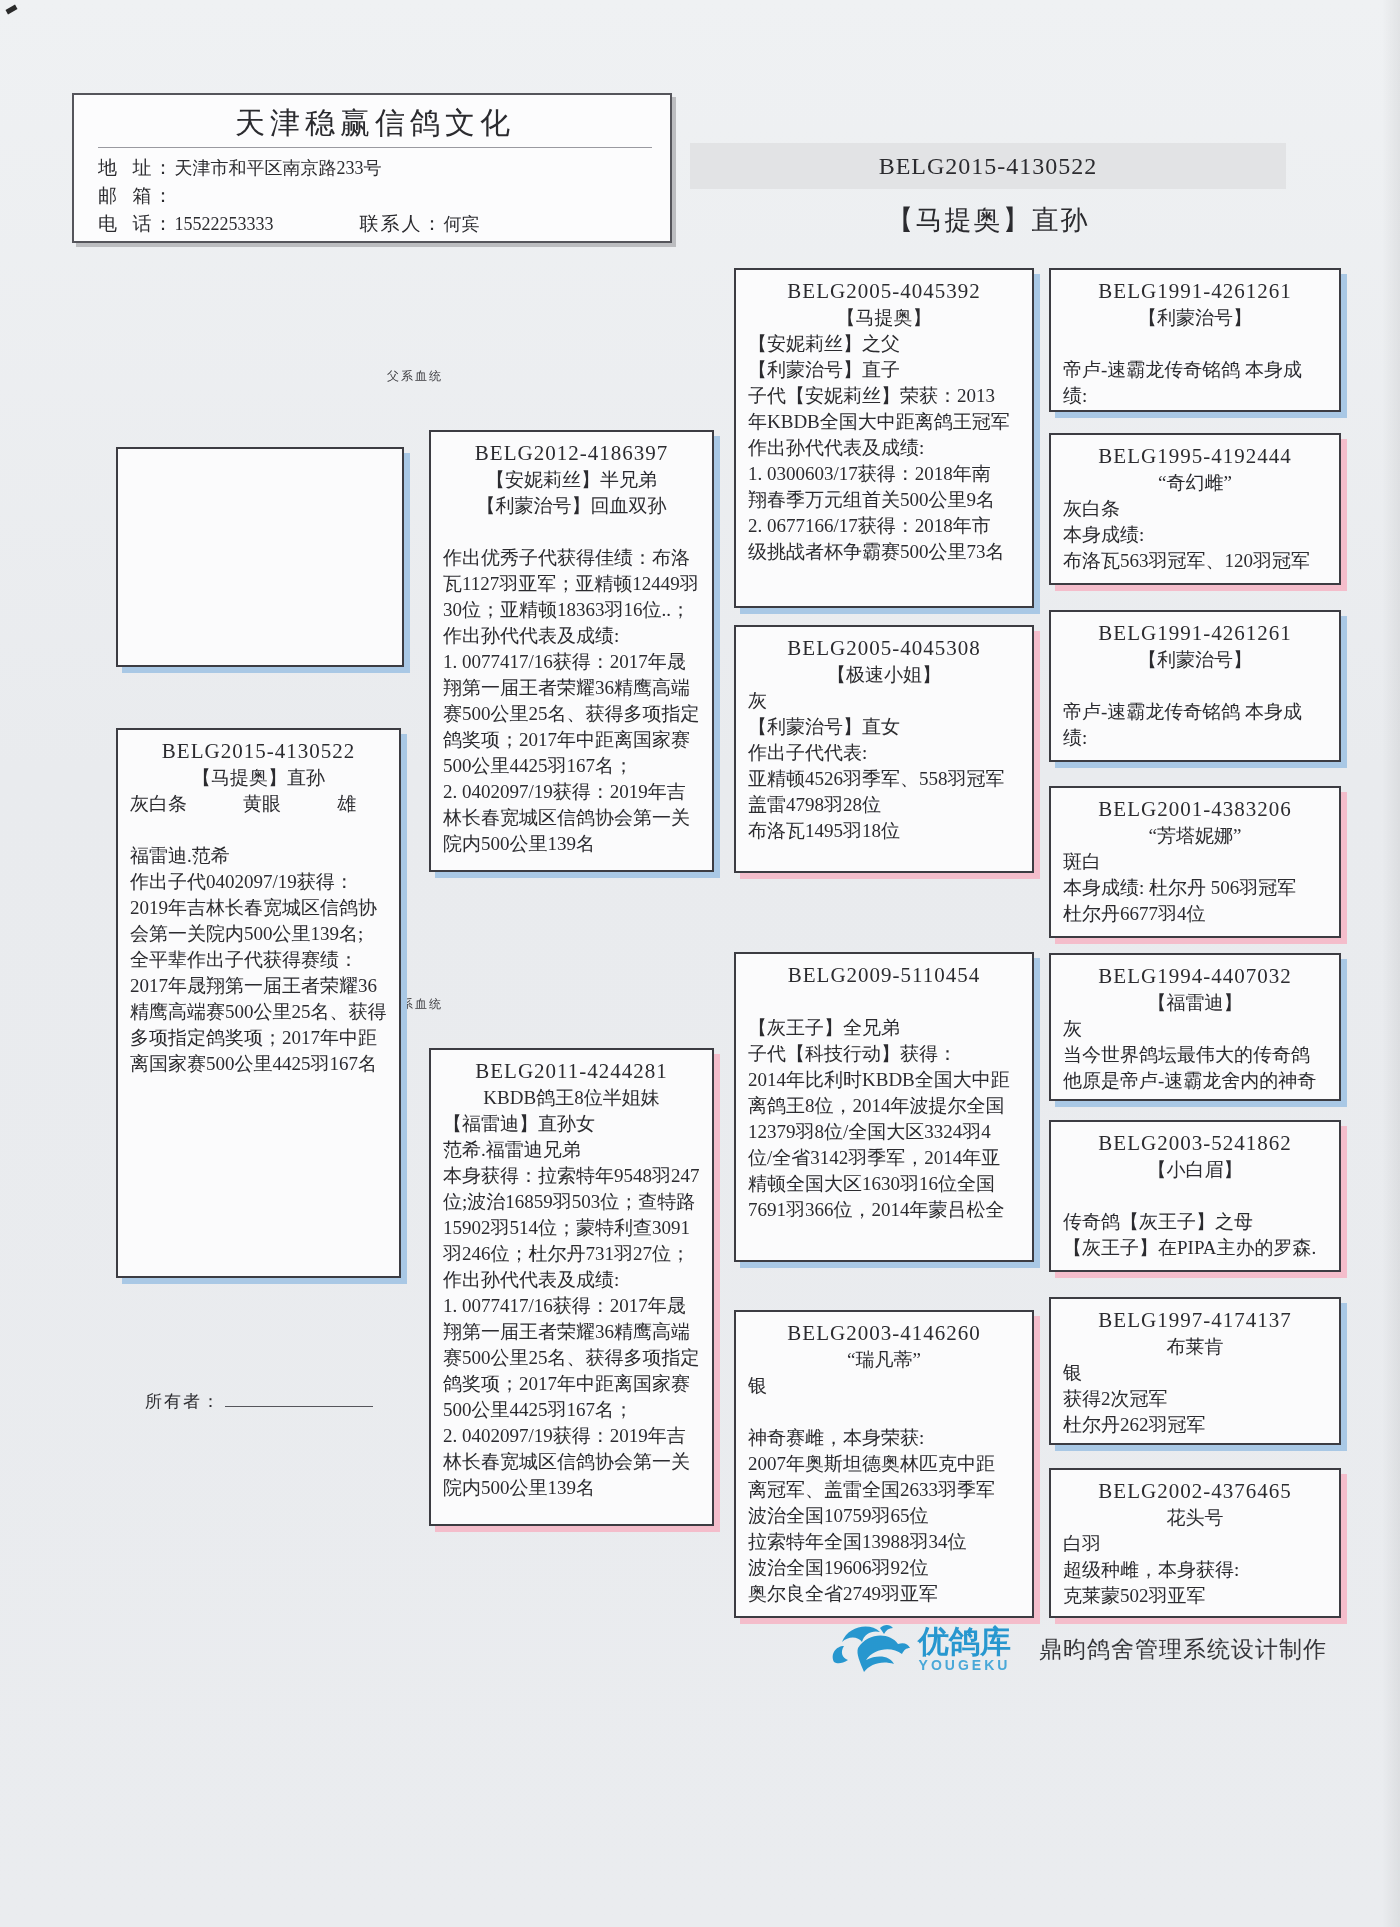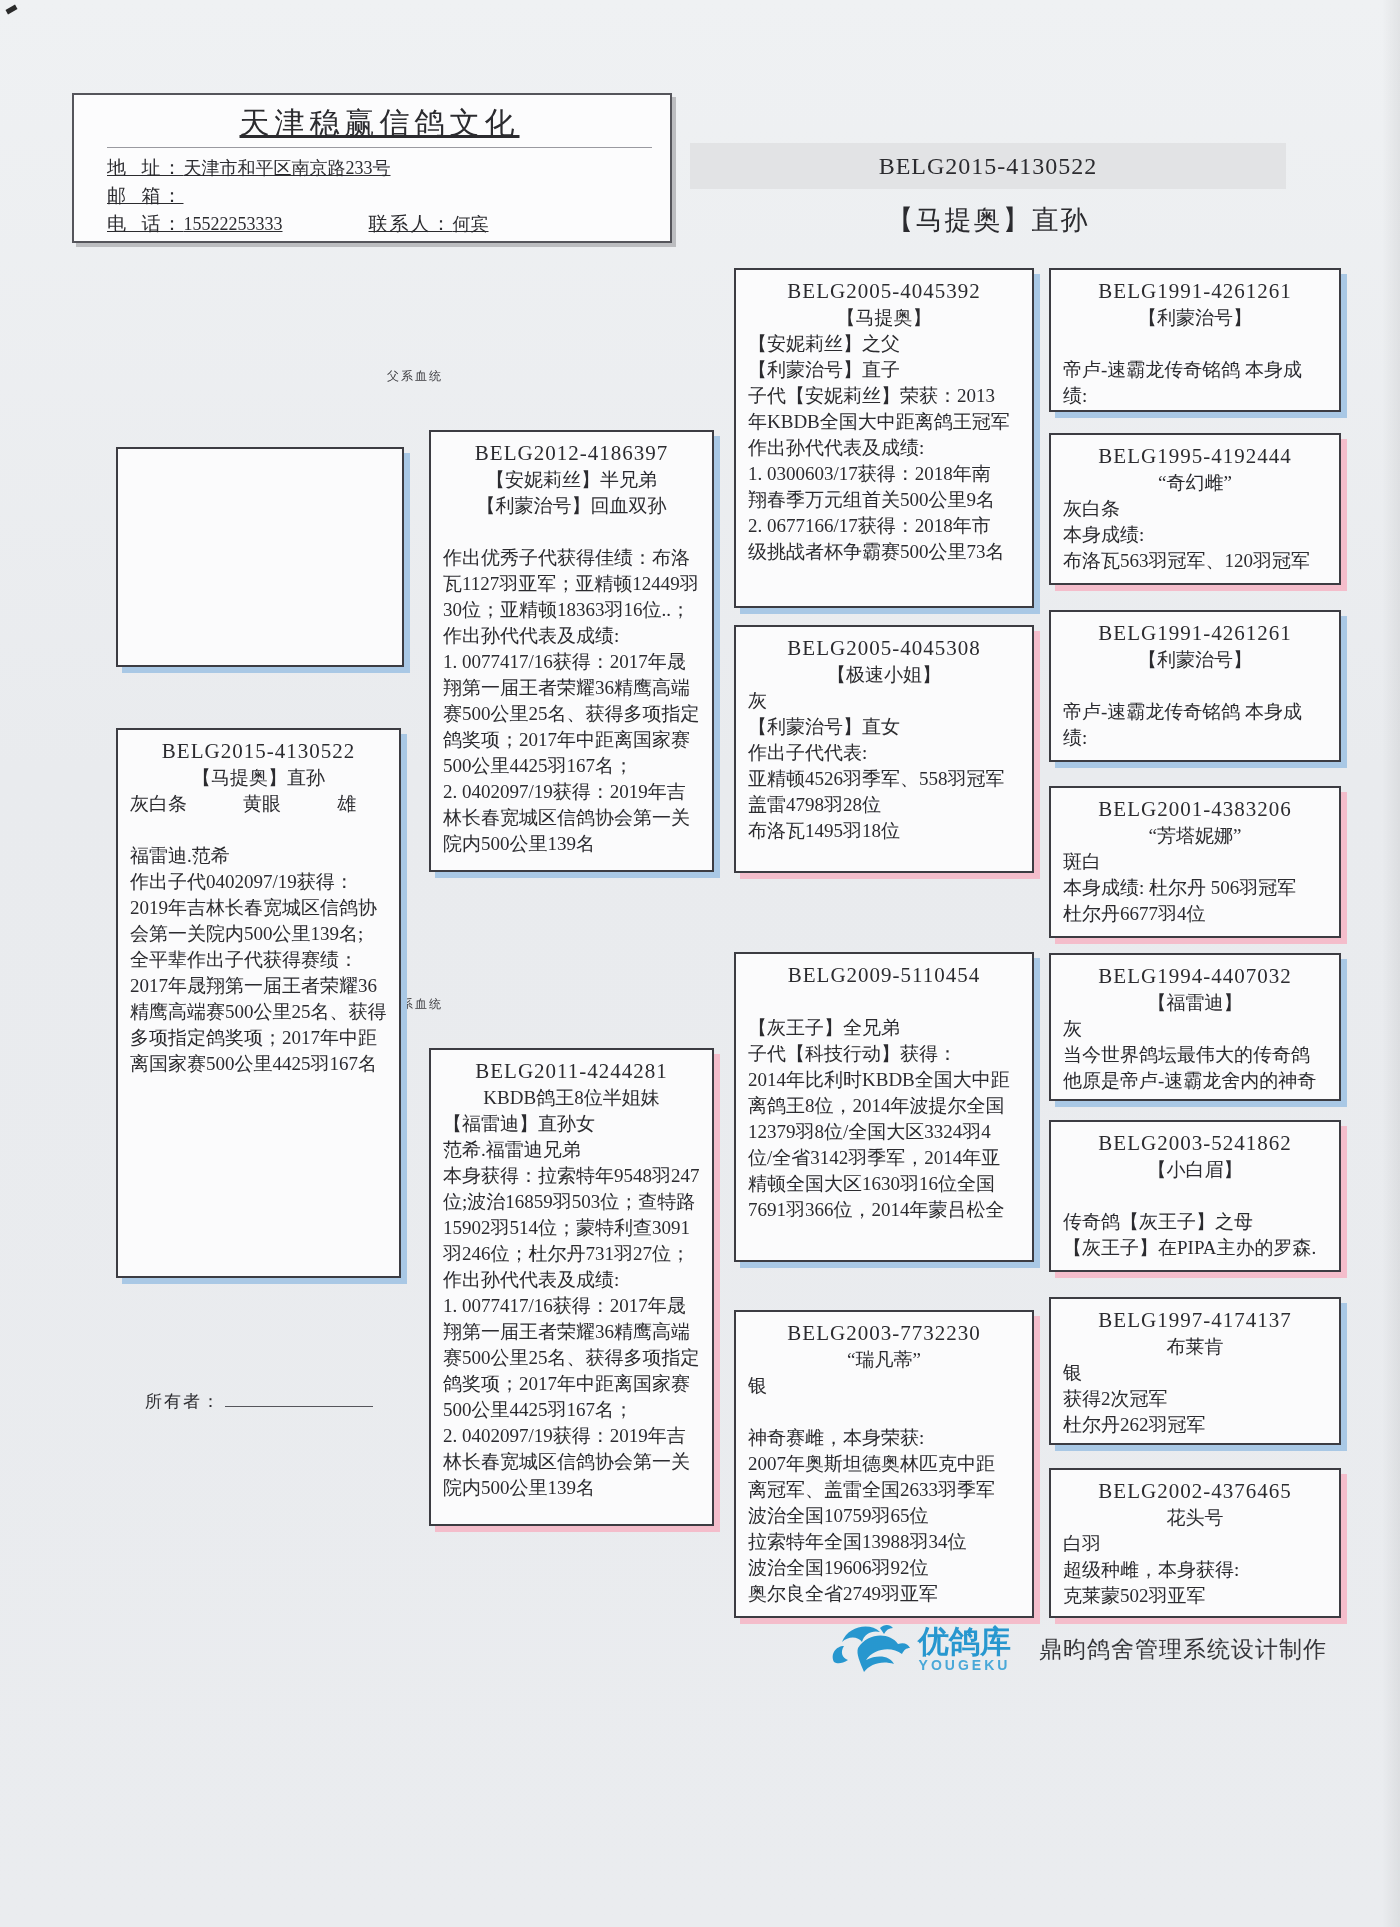--- a/index.html
+++ b/index.html
@@ -15,21 +15,21 @@
   
   .pbox{position:absolute;background:#fbfbfc;border:2px solid #3c3c42;padding:8px 12px;box-sizing:border-box;margin-left:44px;}
   .sh-blue{box-shadow:6px 6px 0 #a9c8e5;}
   .sh-pink{box-shadow:6px 6px 0 #f4bdcb;}
   .ring{text-align:center;font-size:21px;line-height:27px;letter-spacing:1px;}
   .bname{text-align:center;font-size:19px;line-height:26px;min-height:26px;}
   .bbody{font-size:19px;line-height:26px;white-space:pre-line;}
 
   
   #header-box{position:absolute;left:72px;top:93px;width:600px;height:150px;background:#fcfcfd;
-    border:2px solid #55555b;box-shadow:4px 4px 0 #bcbdc0;box-sizing:border-box;padding:6px 18px 4px 33px;text-decoration:underline;}
+    border:2px solid #55555b;box-shadow:4px 4px 0 #bcbdc0;box-sizing:border-box;padding:6px 18px 4px 24px;}
   #header-title{text-align:center;font-size:30px;letter-spacing:5px;line-height:44px;}
   #header-rule{border:none;border-top:1.5px solid #9a9aa0;margin:2px 0 6px 0;}
   .hrow{font-size:19px;line-height:28px;white-space:pre;}
   .hrow .lab{letter-spacing:2px;}
   .hrow .val{font-size:18px;}
   .hrow .contact{margin-left:86px;margin-top:29px;}
 
   
   #ring-banner{position:absolute;left:690px;top:143px;width:596px;height:46px;background:#e2e3e5;
     text-align:center;font-size:24px;line-height:46px;letter-spacing:1px;}
@@ -163,21 +163,21 @@
     <div class="bbody">【灰王子】全兄弟
 子代【科技行动】获得：
 2014年比利时KBDB全国大中距
 离鸽王8位，2014年波提尔全国
 12379羽8位/全国大区3324羽4
 位/全省3142羽季军，2014年亚
 精顿全国大区1630羽16位全国
 7691羽366位，2014年蒙吕松全</div>
   </div>
   <div class="pbox sh-pink" style="left:690px;top:1310px;width:300px;height:308px;">
-    <div class="ring">BELG2003-7732230</div>
+    <div class="ring">BELG2003-4146260</div>
     <div class="bname">“瑞凡蒂”</div>
     <div class="bbody">银
 
 神奇赛雌，本身荣获:
 2007年奥斯坦德奥林匹克中距
 离冠军、盖雷全国2633羽季军
 波治全国10759羽65位
 拉索特年全国13988羽34位
 波治全国19606羽92位
 奥尔良全省2749羽亚军</div>

